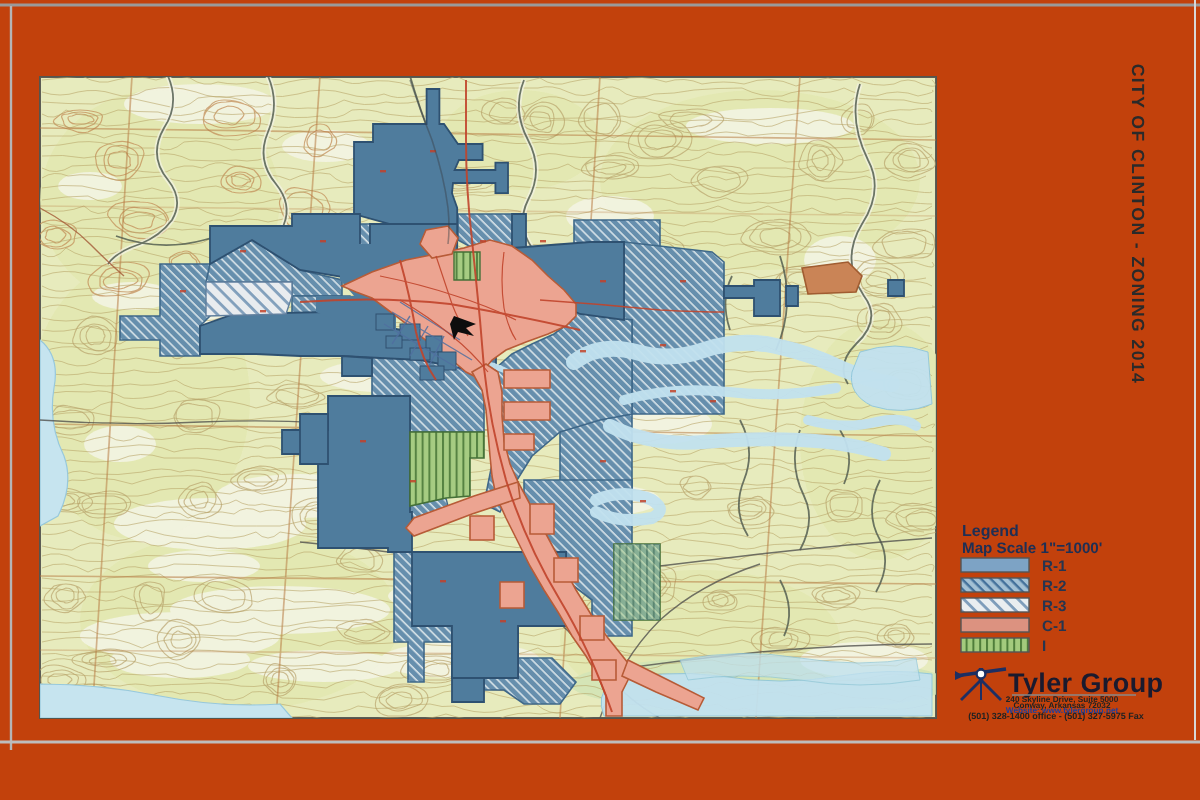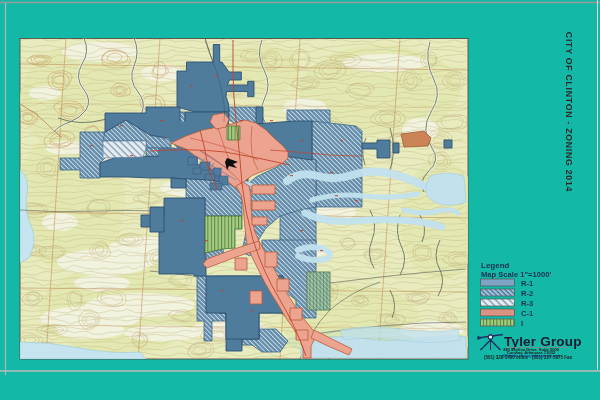--- a/index.html
+++ b/index.html
@@ -1,16 +1,16 @@
 <!DOCTYPE html>
 <html><head>
 <meta charset="utf-8">
 <style>
   html,body{margin:0;padding:0;background:#fff;}
-  .page{position:relative;width:600px;height:400px;background:#14b8a6;overflow:hidden;
+  .page{position:relative;width:600px;height:400px;background:#c2410c;overflow:hidden;
         font-family:"Liberation Sans",sans-serif;}
   svg{position:absolute;left:0;top:0;}
 </style>
 </head>
 <body>
 <div class="page">
 <svg width="600" height="400" viewBox="0 0 600 400">
 <defs>
 
   <pattern id="r2" width="3.2" height="3.2" patternUnits="userSpaceOnUse" patternTransform="rotate(45)">

